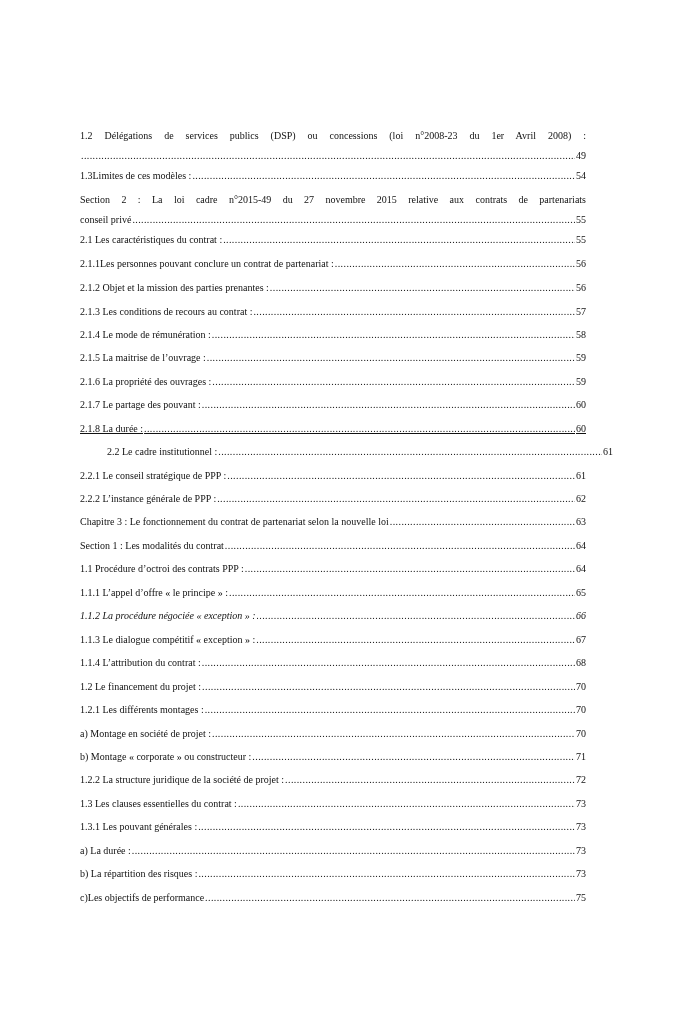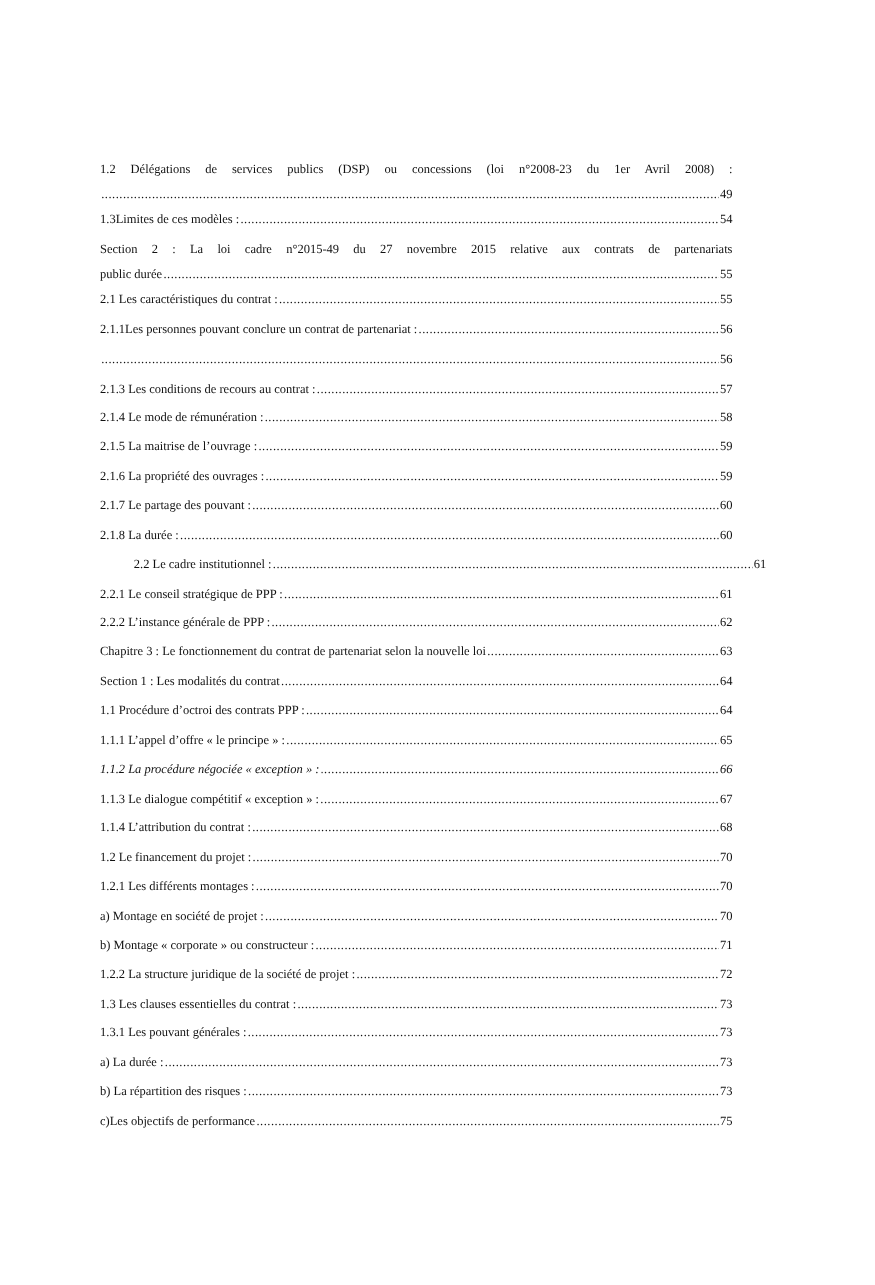--- a/index.html
+++ b/index.html
@@ -29,41 +29,42 @@
     <div class="entry" style="top: 168px;">
       <div class="row">
         <span class="label">1.3Limites de ces modèles :</span>
         <span class="dots"></span>
         <span class="page-num">54</span>
       </div>
     </div>
     <div class="entry" style="top: 192px;">
       <div class="wrapline">Section 2 : La loi cadre n°2015-49 du 27 novembre 2015 relative aux contrats de partenariats</div>
       <div class="row" style="margin-top: 4px;">
-        <span class="label">public durée</span>
+        <span class="label">conseil privé</span>
         <span class="dots"></span>
         <span class="page-num">55</span>
       </div>
     </div>
     <div class="entry" style="top: 232px;">
       <div class="row">
         <span class="label">2.1 Les caractéristiques du contrat :</span>
         <span class="dots"></span>
         <span class="page-num">55</span>
       </div>
     </div>
     <div class="entry" style="top: 256px;">
       <div class="row">
         <span class="label">2.1.1Les personnes pouvant conclure un contrat de partenariat :</span>
         <span class="dots"></span>
         <span class="page-num">56</span>
       </div>
     </div>
     <div class="entry" style="top: 280px;">
       <div class="row">
+        <span class="label">2.1.2 Objet et la mission des parties prenantes :</span>
         <span class="dots"></span>
         <span class="page-num">56</span>
       </div>
     </div>
     <div class="entry" style="top: 304px;">
       <div class="row">
         <span class="label">2.1.3 Les conditions de recours au contrat :</span>
         <span class="dots"></span>
         <span class="page-num">57</span>
       </div>
@@ -89,21 +90,21 @@
         <span class="page-num">59</span>
       </div>
     </div>
     <div class="entry" style="top: 397px;">
       <div class="row">
         <span class="label">2.1.7 Le partage des pouvant :</span>
         <span class="dots"></span>
         <span class="page-num">60</span>
       </div>
     </div>
-    <div class="entry" style="top: 421px;">
+    <div class="entry" style="top: 421px; text-decoration: underline;">
       <div class="row">
         <span class="label">2.1.8 La durée :</span>
         <span class="dots"></span>
         <span class="page-num">60</span>
       </div>
     </div>
     <div class="entry" style="top: 444px; margin-left: 27px;">
       <div class="row">
         <span class="label">2.2 Le cadre institutionnel :</span>
         <span class="dots"></span>

